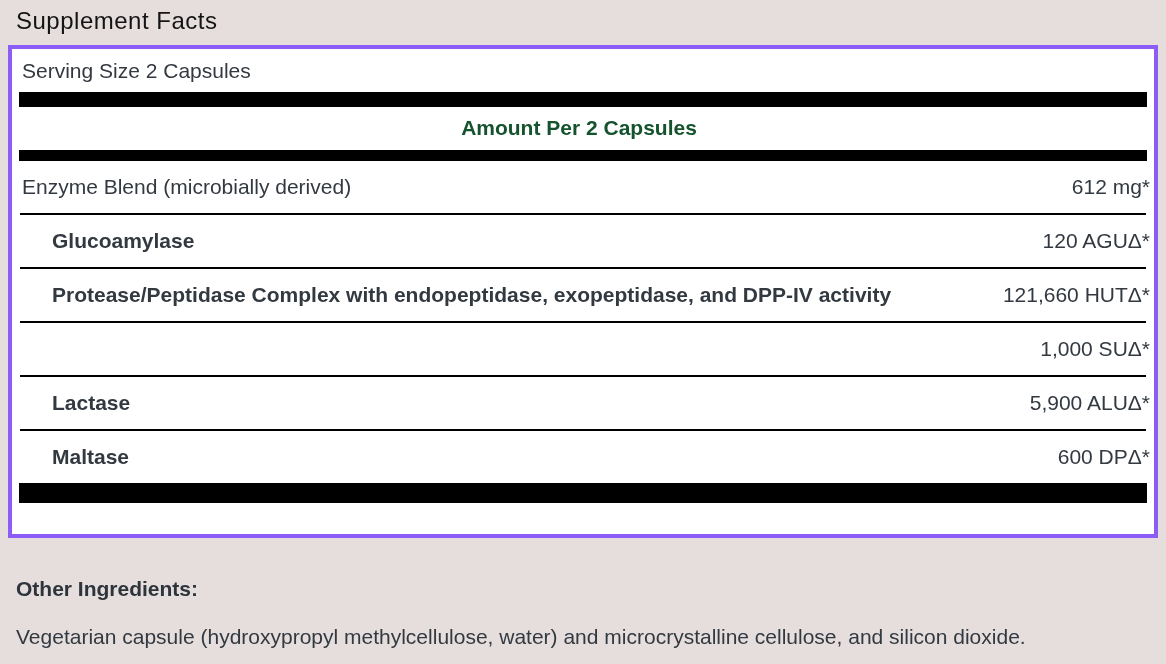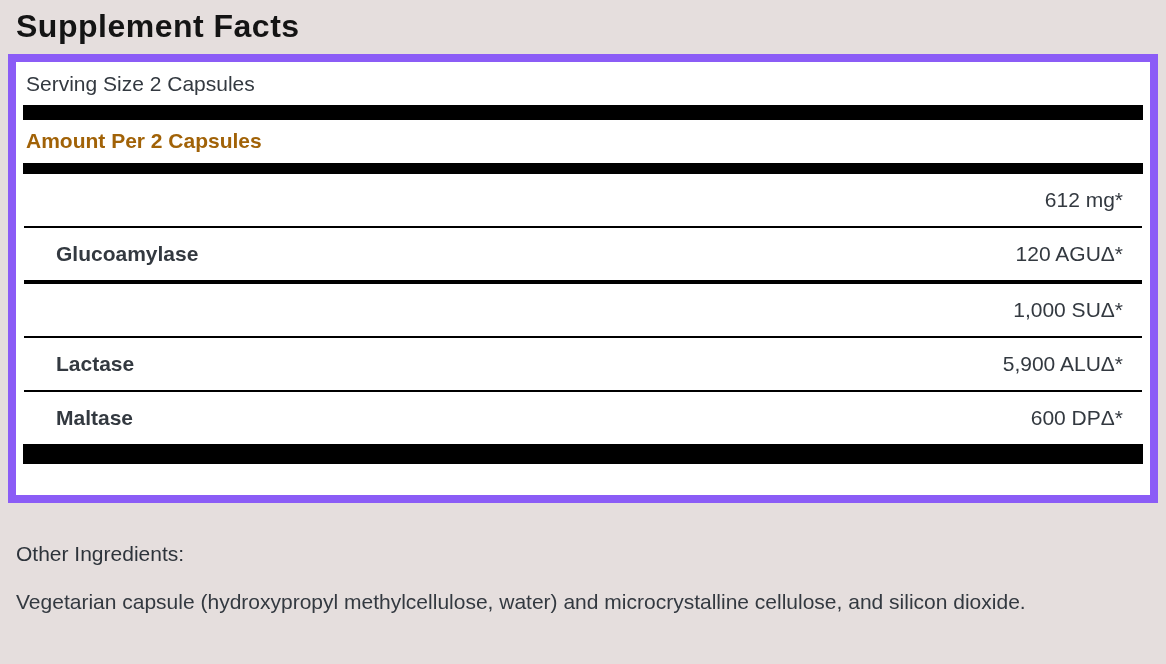--- a/index.html
+++ b/index.html
@@ -7,73 +7,72 @@
   body {
     background: #e5dedd;
     font-family: "Liberation Sans", sans-serif;
     color: #333940;
     overflow: hidden;
   }
   .page { position: relative; width: 1166px; height: 664px; }
 
   .title {
     margin: 7px 0 0 16px;
-    font-size: 32px;
+    font-size: 24px;
     line-height: 1.2;
     color: #141414;
     letter-spacing: 0.5px;
-    font-weight: bold;
   }
 
   .facts-panel {
     margin: 9px 8px 0 8px;
     background: #ffffff;
-    border: 8px solid #8b5cf6;
+    border: 4px solid #8b5cf6;
   }
 
   .serving-row {
     padding: 10px 10px 9px 10px;
     font-size: 21px;
   }
 
   .bar { background: #000000; margin: 0 7px; }
   .bar-thick   { height: 15px; }
   .bar-medium  { height: 11px; }
   .bar-bottom  { height: 20px; margin-bottom: 31px; }
 
   .header-row {
     display: flex;
-    justify-content: space-between;
+    justify-content: center;
     align-items: center;
     padding: 9px 18px 10px 10px;
     font-size: 21px;
     font-weight: bold;
-    color: #a16207;
+    color: #14532d;
   }
 
   .row {
     display: flex;
     align-items: center;
     height: 52px;
     font-size: 21px;
   }
   .row .row-name   { padding-left: 10px; }
   .row.indent .row-name { padding-left: 40px; font-weight: bold; }
-  .row .row-amount { margin-left: auto; padding-right: 27px; white-space: nowrap; }
+  .row .row-amount { margin-left: auto; padding-right: 4px; white-space: nowrap; }
 
   .hairline {
     height: 2px;
     background: #000000;
     margin: 0 8px;
   }
 
   .other-label {
     margin: 39px 16px 0 16px;
     font-size: 21px;
-    font-weight: normal;
+    font-weight: bold;
     color: #2e343b;
   }
   .other-text {
     margin: 24px 16px 16px 16px;
     font-size: 21px;
   }
 </style>
 </head>
 <body>
 
@@ -87,30 +86,35 @@
 
     <div class="bar bar-thick"></div>
 
     <div class="header-row">
       <span>Amount Per 2 Capsules</span>
     </div>
 
     <div class="bar bar-medium"></div>
 
     <div class="row">
+      <span class="row-name">Enzyme Blend (microbially derived)</span>
       <span class="row-amount">612 mg*</span>
     </div>
     <div class="hairline"></div>
 
     <div class="row indent">
       <span class="row-name">Glucoamylase</span>
       <span class="row-amount">120 AGUΔ*</span>
     </div>
     <div class="hairline"></div>
 
+    <div class="row indent">
+      <span class="row-name">Protease/Peptidase Complex with endopeptidase, exopeptidase, and DPP-IV activity</span>
+      <span class="row-amount">121,660 HUTΔ*</span>
+    </div>
     <div class="hairline"></div>
 
     <div class="row indent">
       <span class="row-amount">1,000 SUΔ*</span>
     </div>
     <div class="hairline"></div>
 
     <div class="row indent">
       <span class="row-name">Lactase</span>
       <span class="row-amount">5,900 ALUΔ*</span>

